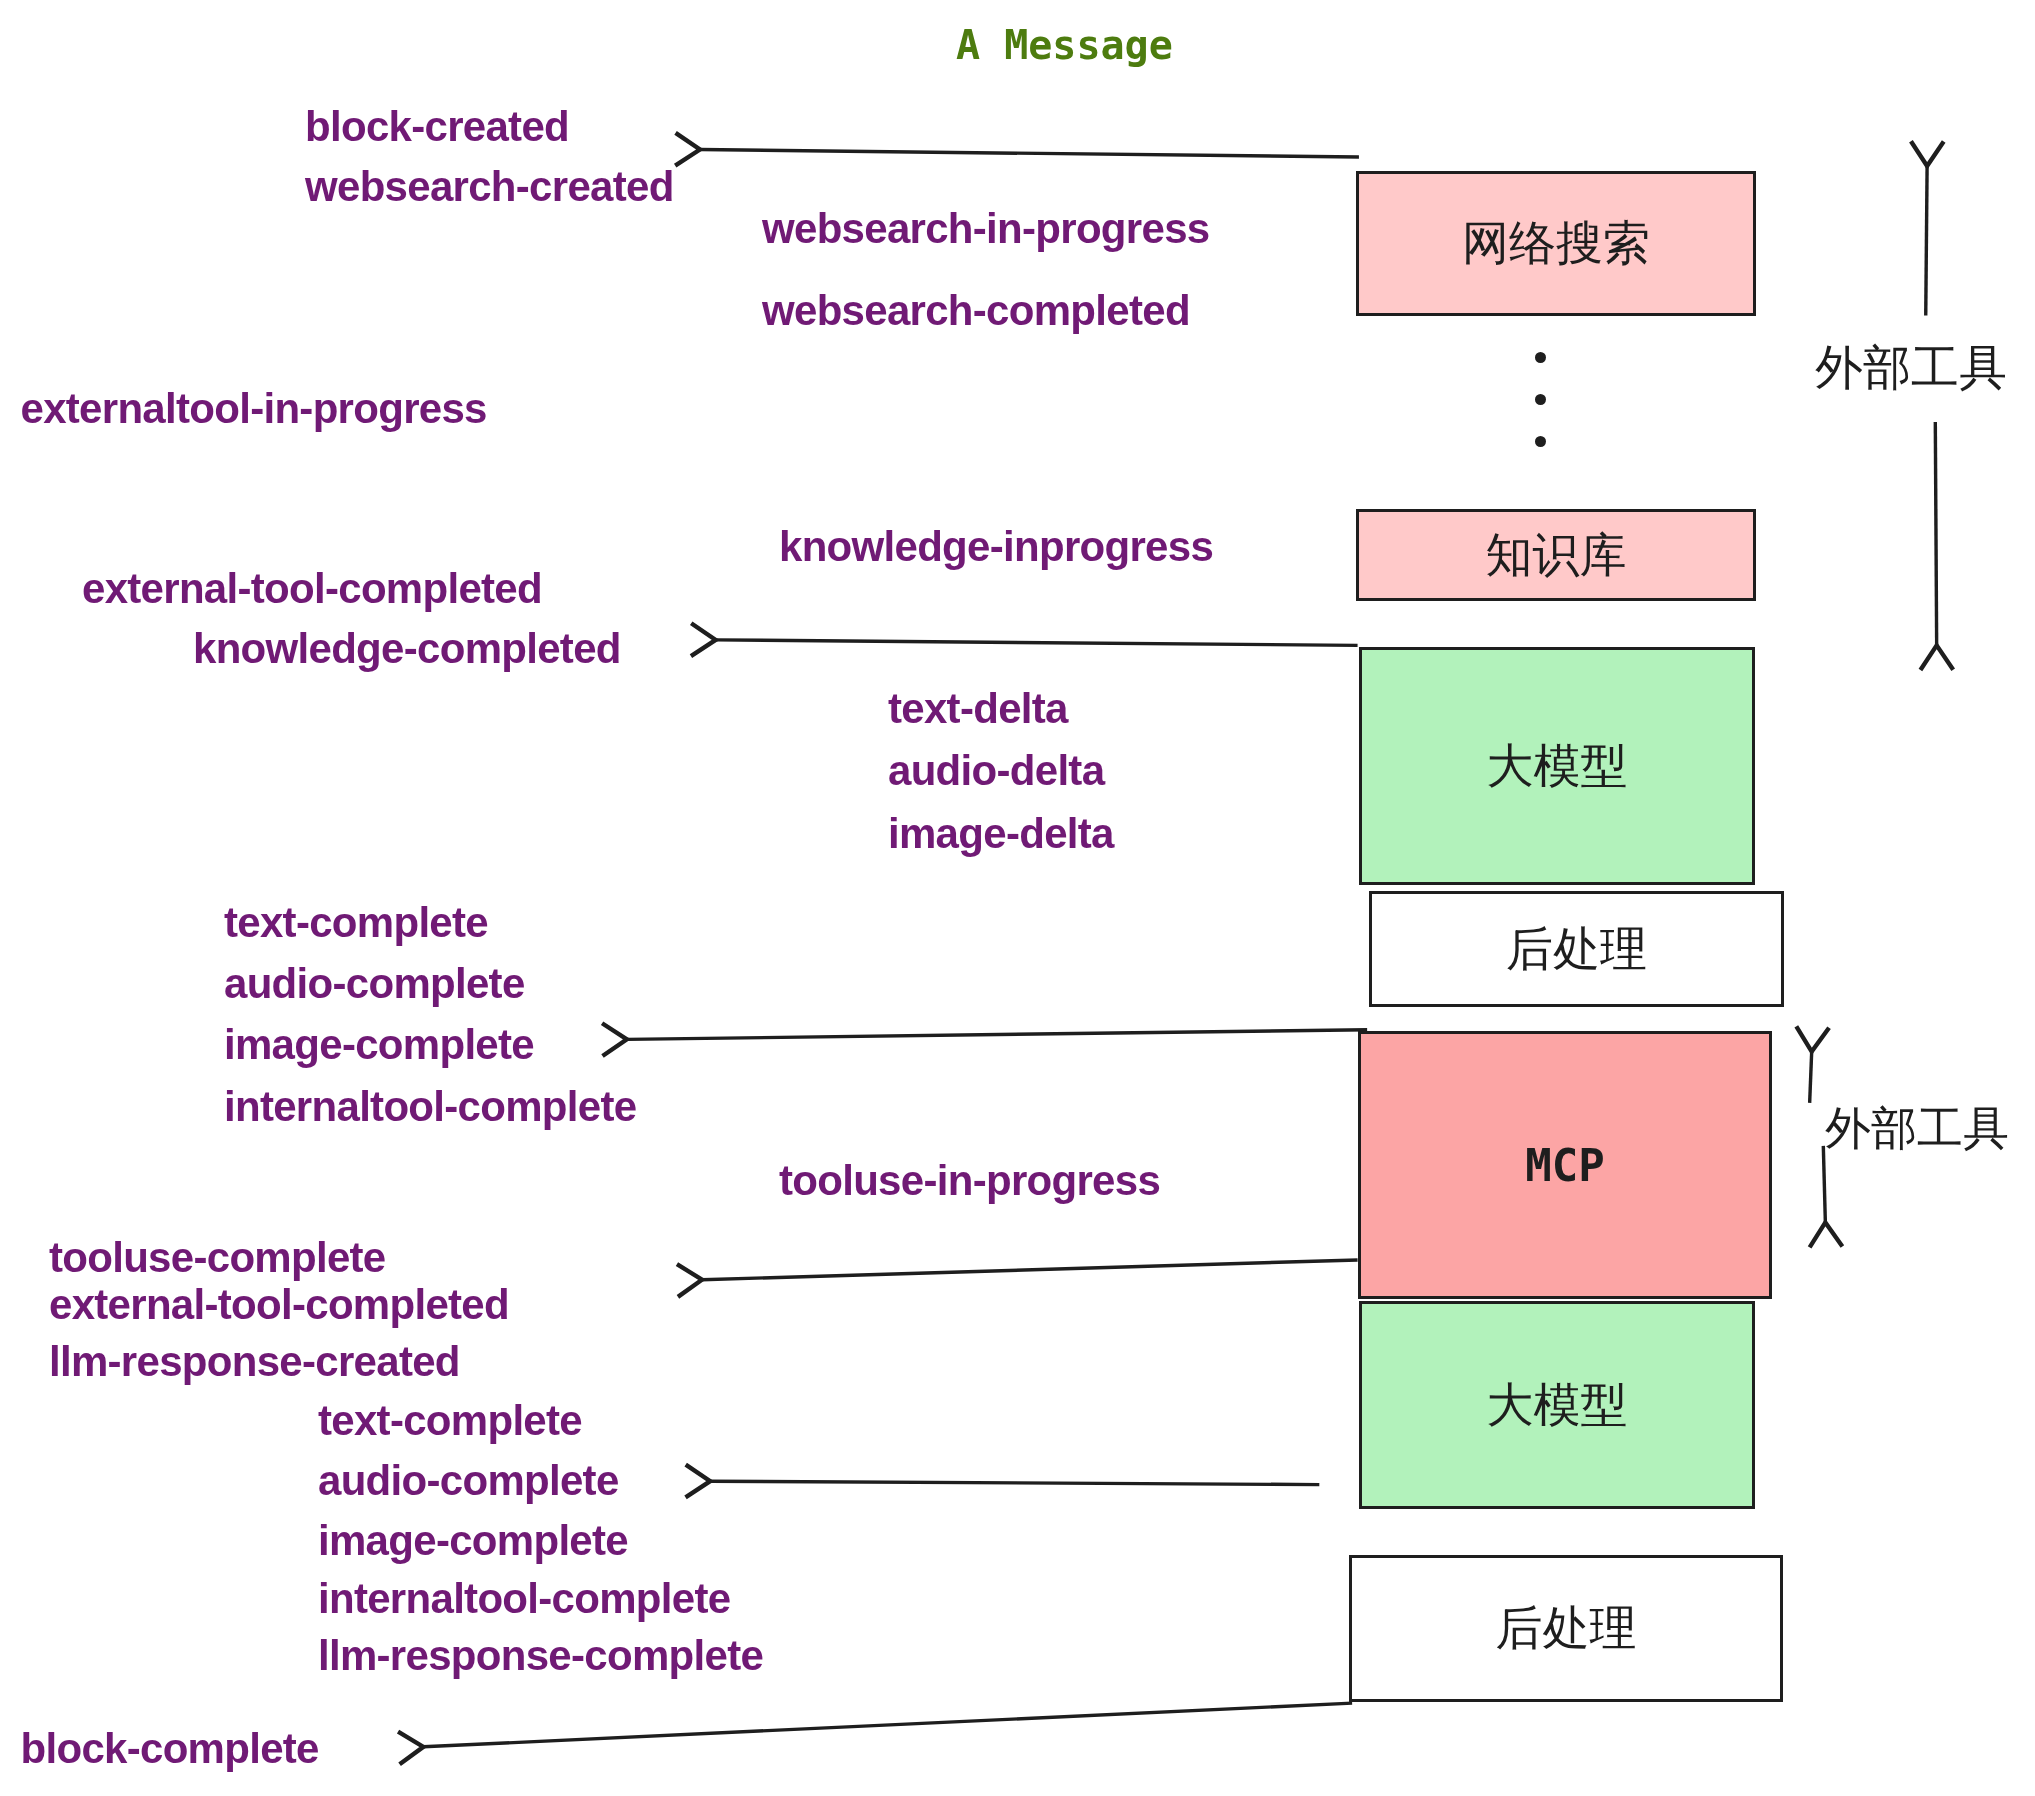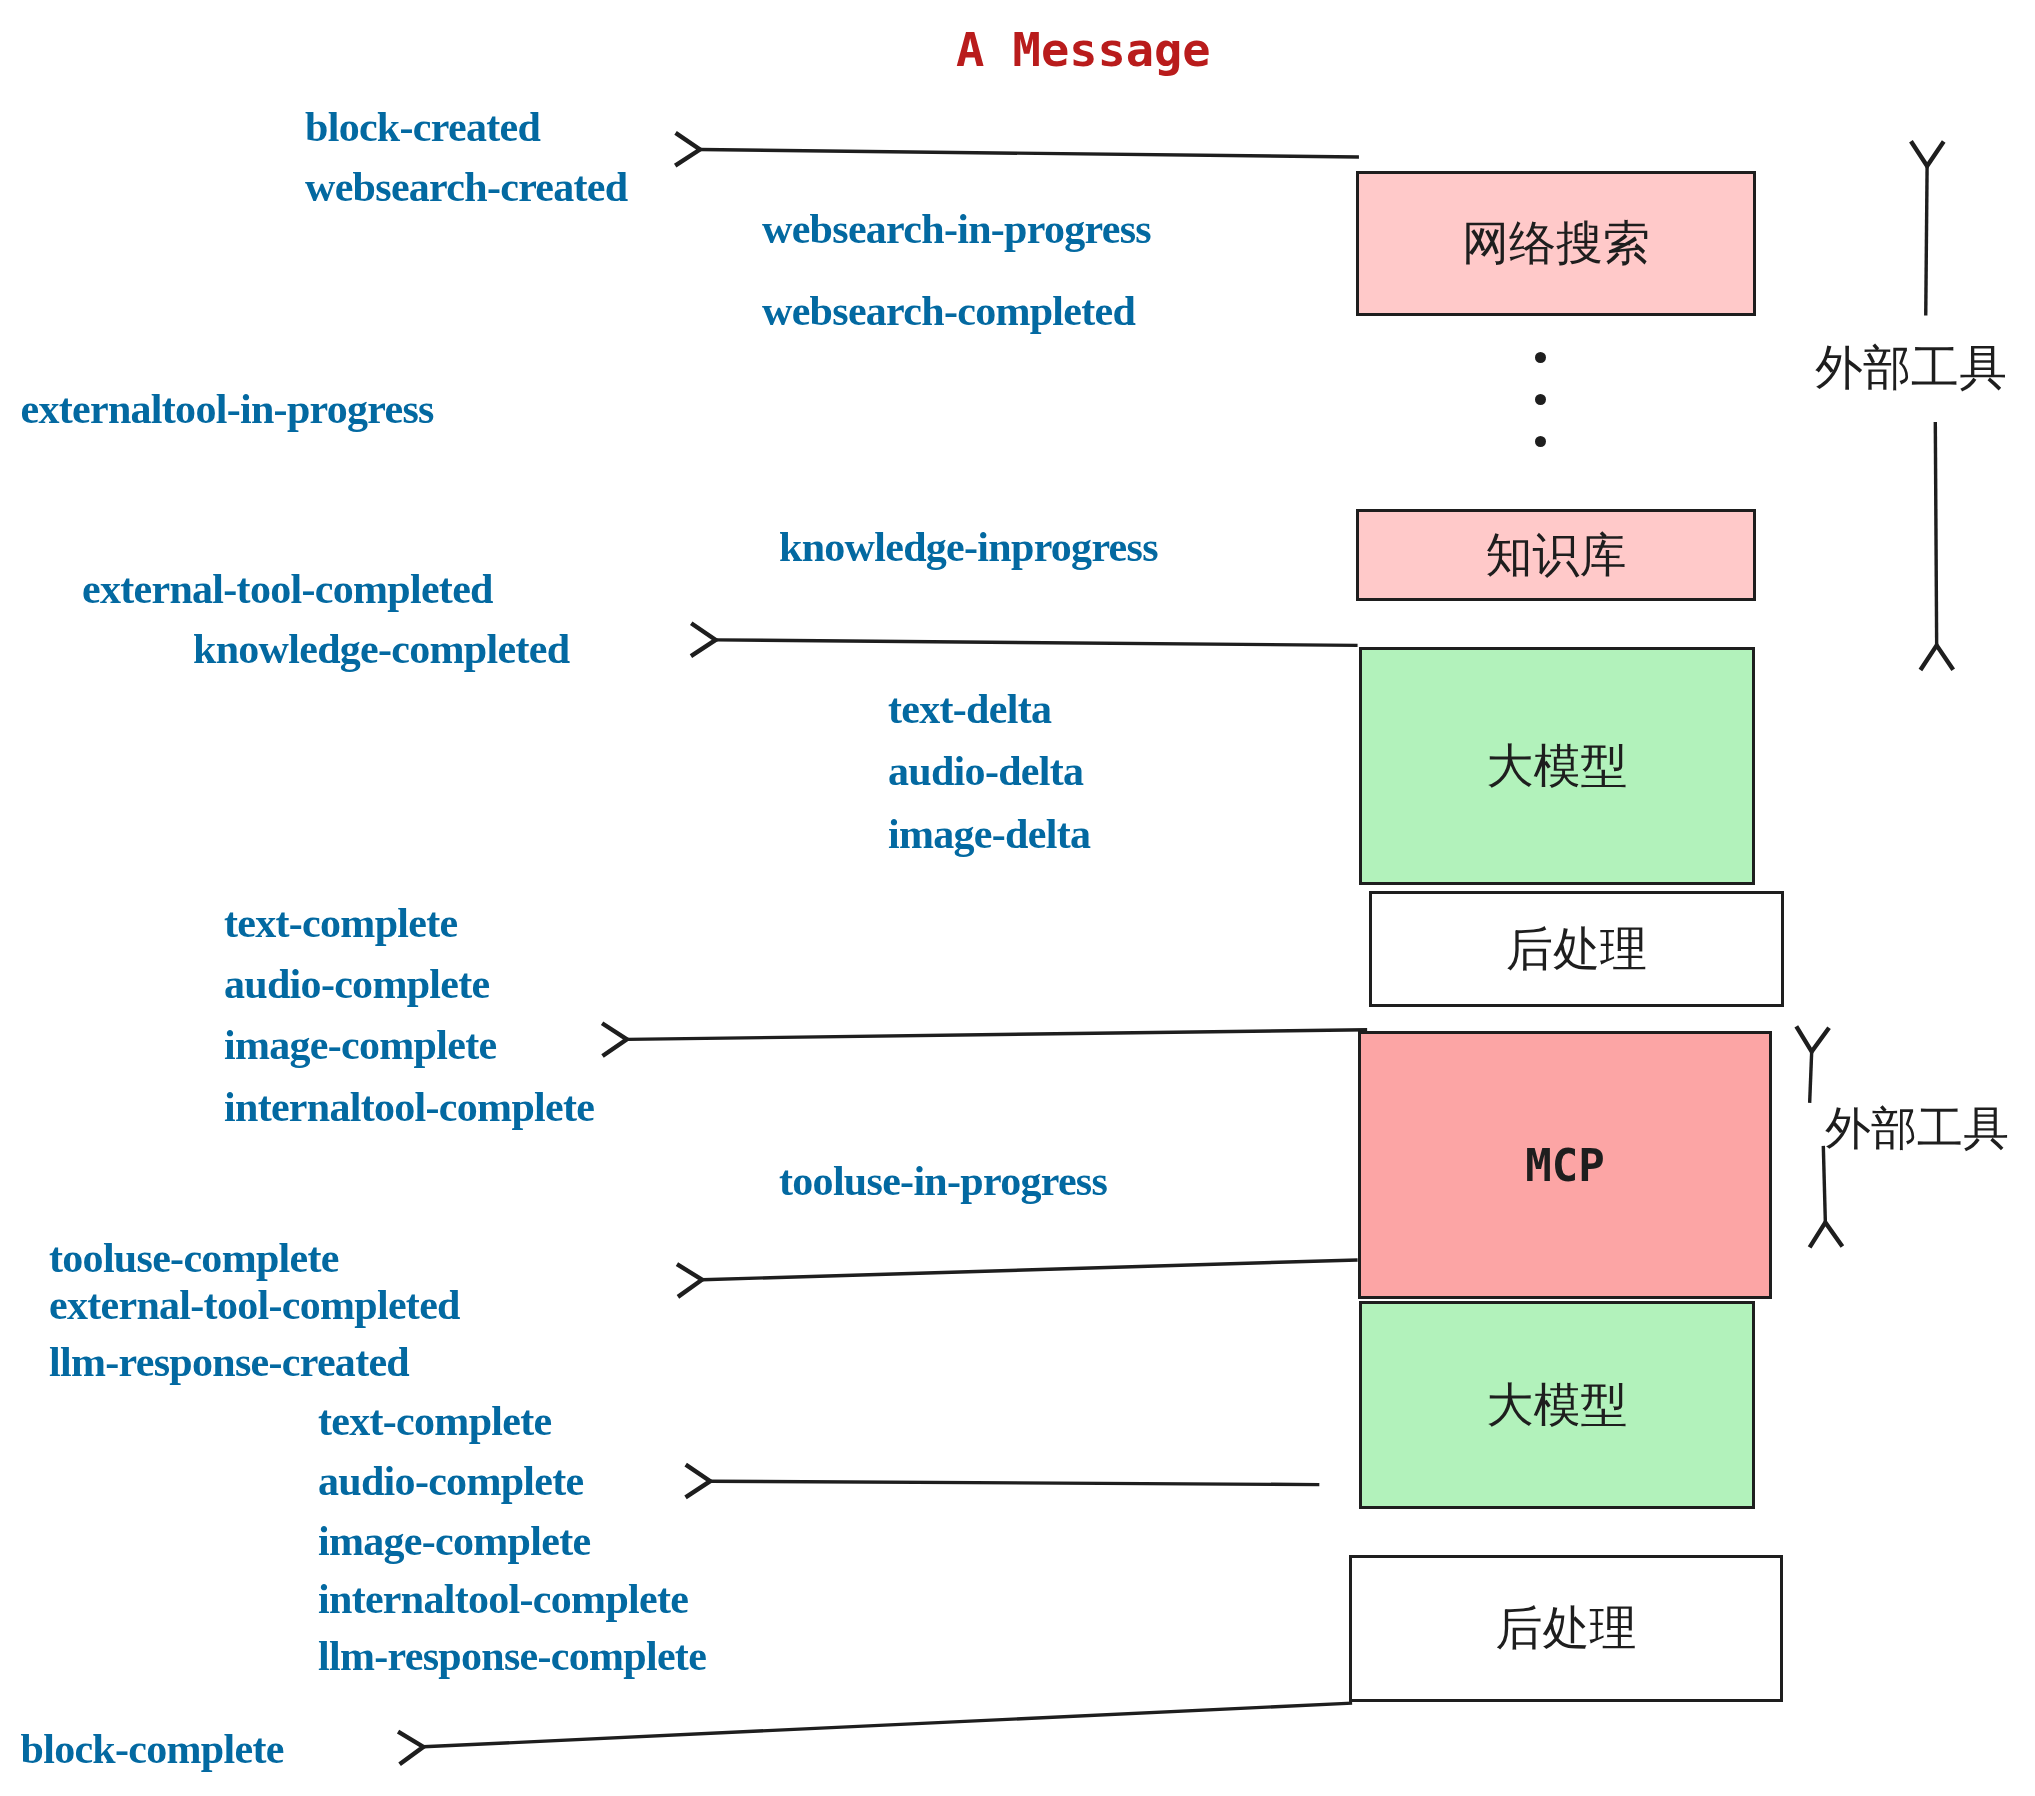--- a/index.html
+++ b/index.html
@@ -13,32 +13,32 @@
     font-family: "DejaVu Sans Mono", monospace;
   }
   #arrows-layer {
     position: absolute;
     left: 0; top: 0;
     width: 2035px; height: 1796px;
     pointer-events: none;
   }
   .diagram-title {
     position: absolute;
-    color: #b91c1c;
-    font-size: 47px;
+    color: #4d7c0f;
+    font-size: 40px;
     font-weight: bold;
     font-family: "DejaVu Sans Mono", monospace;
     white-space: nowrap;
   }
   .event-label {
     position: absolute;
-    color: #0369a1;
+    color: #701a75;
     font-size: 42px;
     font-weight: bold;
-    font-family: Liberation Serif, serif;
+    font-family: Liberation Sans, sans-serif;
     white-space: nowrap;
     line-height: 1.0;
     letter-spacing: -0.7px;
   }
   .flow-box {
     position: absolute;
     border: 3.4px solid #1E1E1E;
     box-sizing: border-box;
     display: flex;
     align-items: center;

